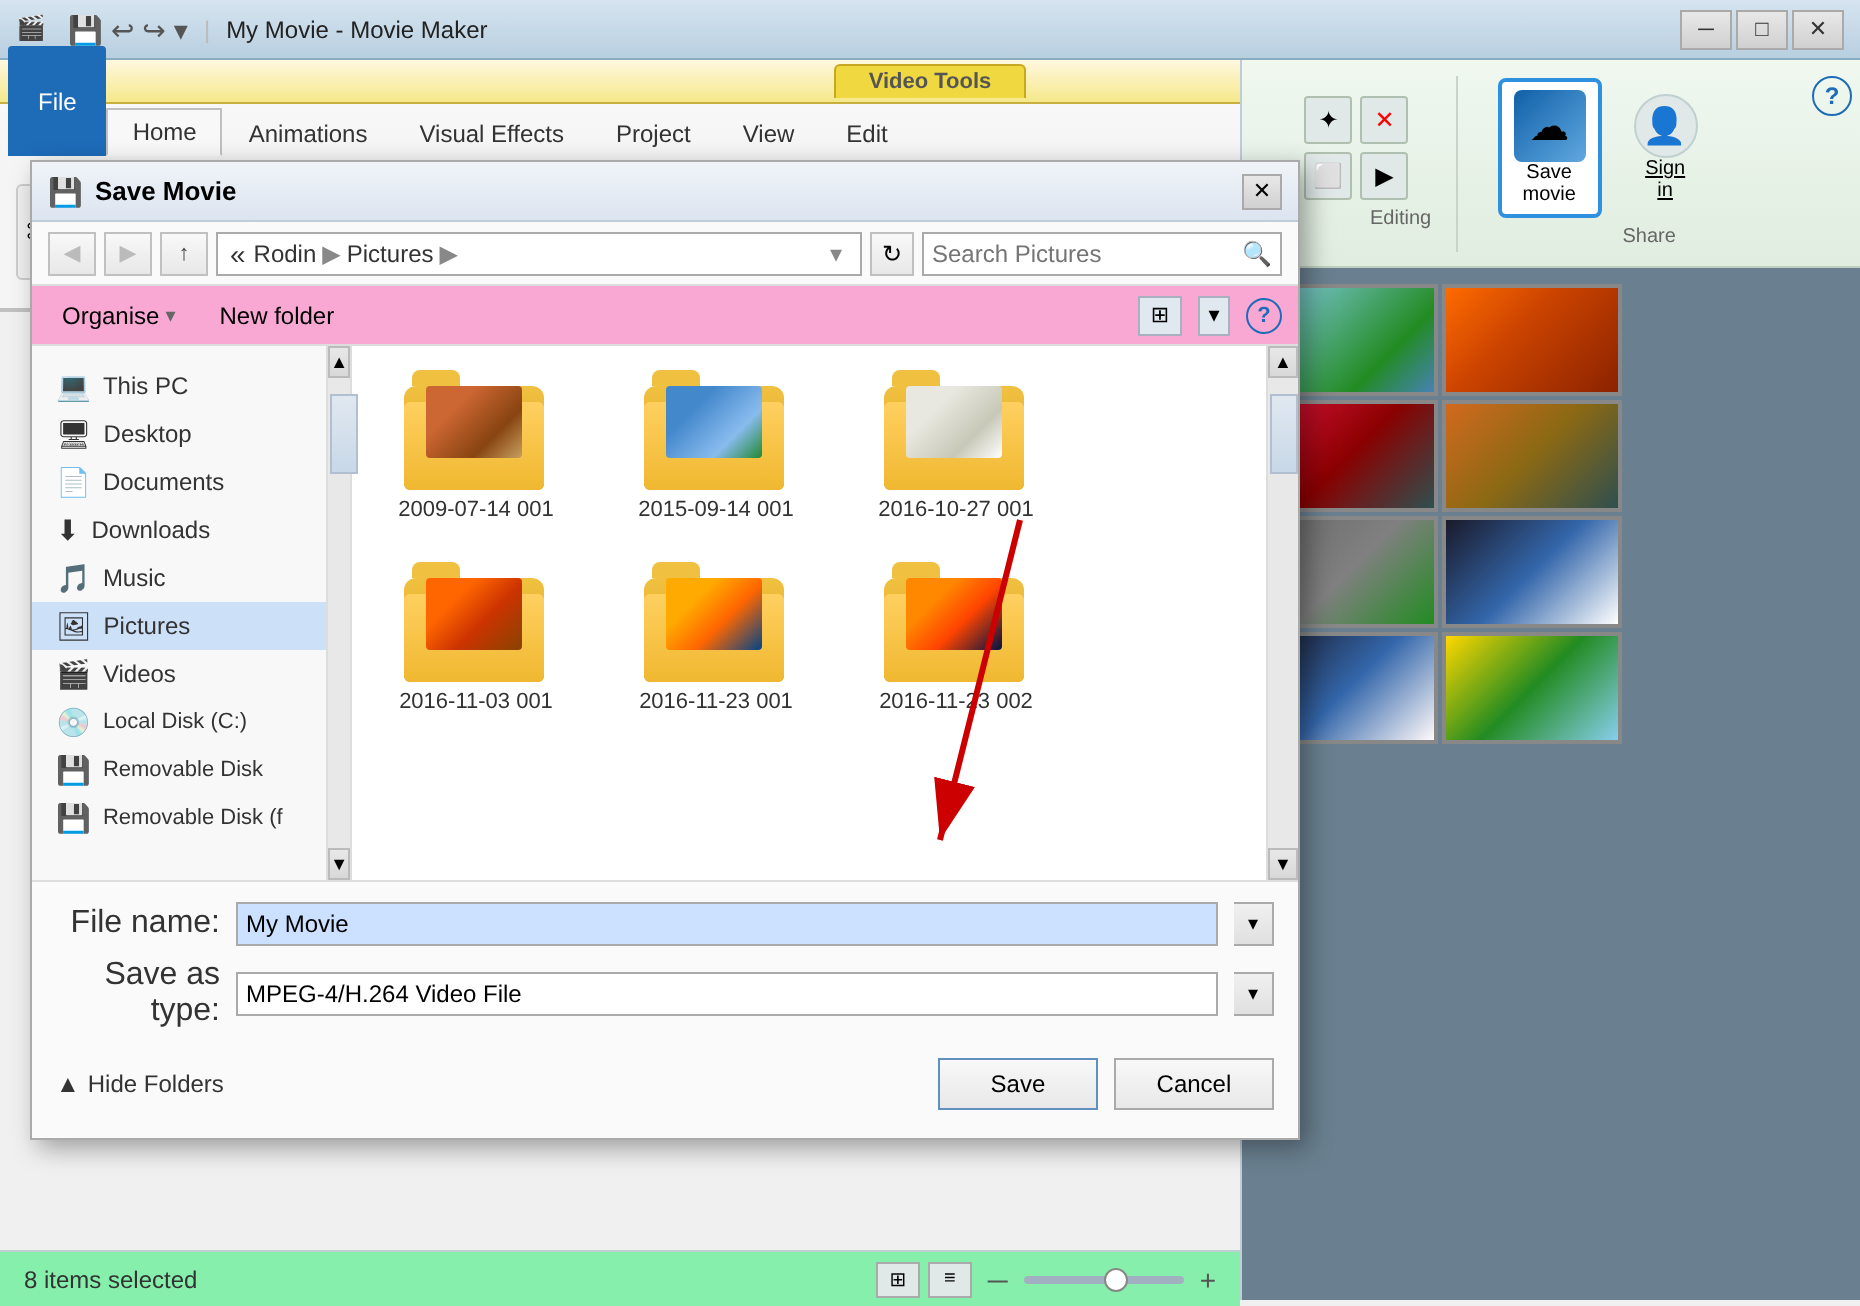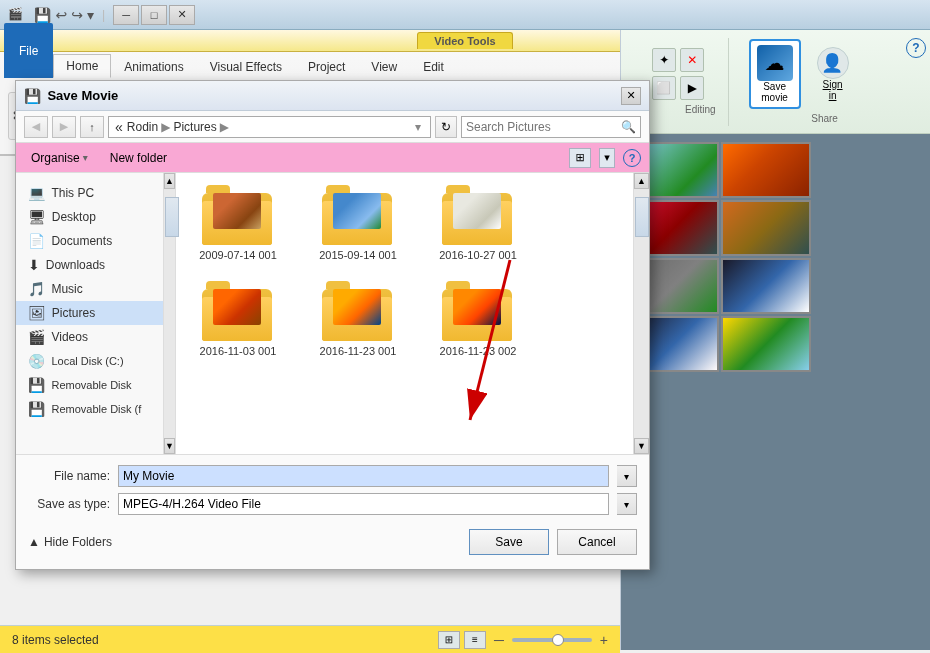--- a/index.html
+++ b/index.html
@@ -49,21 +49,21 @@
     .thumb-img { width: 100%; height: 100%; display: flex; align-items: center; justify-content: center; font-size: 8px; color: white; }
 
     
     .thumb-sky { background: linear-gradient(135deg, #87CEEB 0%, #228B22 70%, #4682B4 100%); }
     .thumb-sunset { background: linear-gradient(135deg, #FF6B00 0%, #CC4400 40%, #8B2200 100%); }
     .thumb-flower { background: linear-gradient(135deg, #DC143C 0%, #8B0000 50%, #2F4F4F 100%); }
     .thumb-desert { background: linear-gradient(135deg, #D2691E 0%, #8B6914 50%, #2F4F4F 100%); }
     .thumb-koala { background: linear-gradient(135deg, #696969 0%, #808080 50%, #228B22 100%); }
 
     
-    .status-bar { height: 28px; background: #fde047; border-top: 1px solid #c0d0d0; display: flex; align-items: center; padding: 0 12px; justify-content: space-between; position: absolute; bottom: 0; width: 620px; }
+    .status-bar { height: 28px; background: #86efac; border-top: 1px solid #c0d0d0; display: flex; align-items: center; padding: 0 12px; justify-content: space-between; position: absolute; bottom: 0; width: 620px; }
     .status-text { font-size: 12px; color: #333; }
     .status-controls { display: flex; align-items: center; gap: 8px; }
     .zoom-btn { font-size: 14px; cursor: pointer; color: #555; }
     .zoom-slider { width: 80px; height: 4px; background: #a0b0c0; border-radius: 2px; position: relative; cursor: pointer; }
     .zoom-thumb { position: absolute; width: 12px; height: 12px; background: white; border: 1px solid #888; border-radius: 50%; top: -4px; left: 50%; }
     .view-btns { display: flex; gap: 4px; }
     .view-btn { width: 22px; height: 18px; border: 1px solid #aaa; background: #e0e8e8; display: flex; align-items: center; justify-content: center; font-size: 10px; cursor: pointer; }
 
     
     .save-dialog { position: absolute; top: 80px; left: 15px; width: 635px; height: 490px; background: white; border: 1px solid #aaa; box-shadow: 4px 4px 12px rgba(0,0,0,0.35); z-index: 20; display: flex; flex-direction: column; }
@@ -111,21 +111,21 @@
     .thumb-rocks { background: linear-gradient(135deg, #cc6633 30%, #884411 70%, #c8a060 100%); width: 100%; height: 100%; }
     .thumb-sky2 { background: linear-gradient(135deg, #4488cc 30%, #88bbee 70%, #228833 100%); width: 100%; height: 100%; }
     .thumb-wedding { background: linear-gradient(135deg, #e8e8e0 30%, #c8c8b8 70%, #ffffff 100%); width: 100%; height: 100%; }
     .thumb-sunset2 { background: linear-gradient(135deg, #ff6600 30%, #cc3300 60%, #884400 100%); width: 100%; height: 100%; }
     .thumb-sunrise { background: linear-gradient(135deg, #ffaa00 30%, #ff6600 60%, #004488 100%); width: 100%; height: 100%; }
     .thumb-evening { background: linear-gradient(135deg, #ff8800 30%, #ff4400 60%, #001144 100%); width: 100%; height: 100%; }
 
     
     .dialog-bottom { border-top: 1px solid #ddd; padding: 10px 12px; display: flex; flex-direction: column; gap: 6px; background: #fafafa; }
     .dialog-field-row { display: flex; align-items: center; gap: 8px; }
-    .field-label { font-size: 12px; color: #333; width: 82px; text-align: right; }
+    .field-label { font-size: 16px; color: #333; width: 82px; text-align: right; }
     .field-input { flex: 1; height: 22px; border: 1px solid #aaa; padding: 0 4px; font-size: 12px; background: white; outline: none; }
     .field-input.selected-text { background: #cce0ff; }
     .dropdown-arrow { width: 20px; height: 22px; background: linear-gradient(to bottom, #f0f0f0, #e0e0e0); border: 1px solid #aaa; border-left: none; display: flex; align-items: center; justify-content: center; font-size: 10px; cursor: pointer; }
     .dialog-actions { display: flex; align-items: center; padding: 8px 0 4px; }
     .hide-folders-btn { display: flex; align-items: center; gap: 4px; cursor: pointer; font-size: 12px; color: #333; margin-right: auto; }
     .action-buttons { display: flex; gap: 8px; margin-left: auto; }
     .action-btn { width: 80px; height: 26px; border: 1px solid #aaa; background: linear-gradient(to bottom, #f8f8f8, #e8e8e8); font-size: 12px; cursor: pointer; display: flex; align-items: center; justify-content: center; }
     .action-btn.default { border-color: #6090c0; }
 
     
@@ -146,20 +146,21 @@
 
   <div class="title-bar">
     <span class="title-bar-icon">🎬</span>
     <div class="quick-access">
       <span class="qa-btn">💾</span>
       <span class="qa-btn">↩</span>
       <span class="qa-btn">↪</span>
       <span class="qa-btn">▾</span>
       <span style="color:#bbb;margin:0 4px;">|</span>
     </div>
+    <span class="title-bar-text">My Movie - Movie Maker</span>
     <div class="title-bar-buttons">
       <button class="title-btn">─</button>
       <button class="title-btn">□</button>
       <button class="title-btn close">✕</button>
     </div>
   </div>
 
   <div class="video-tools-bar">
     <span class="video-tools-label">Video Tools</span>
   </div>

